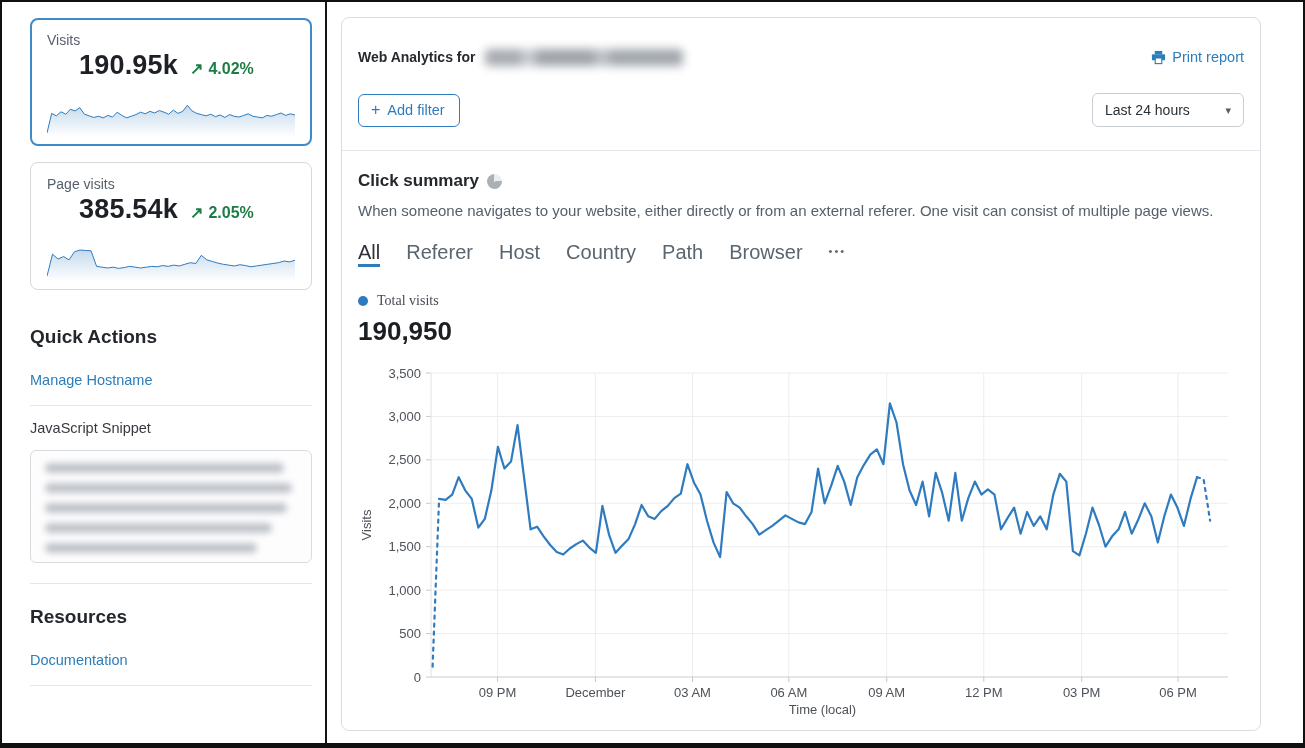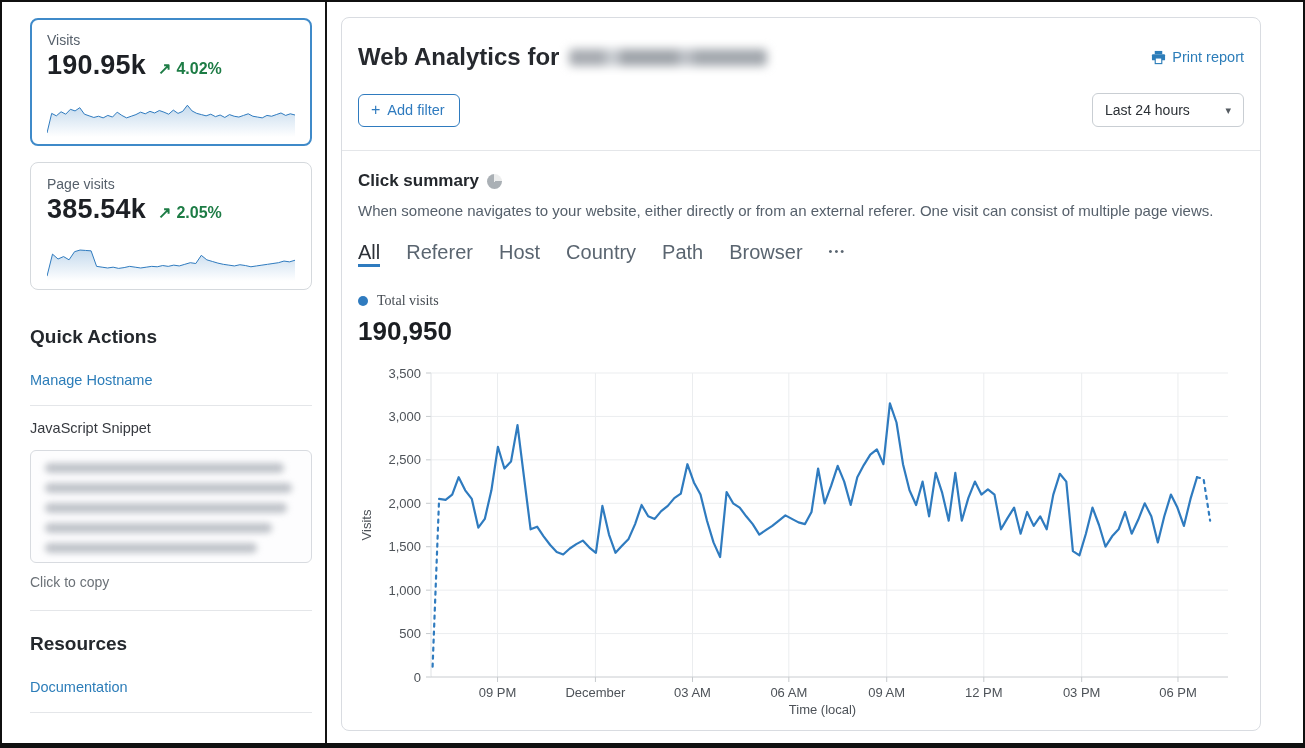--- a/index.html
+++ b/index.html
@@ -6,37 +6,37 @@
   html,body { width:1305px; height:748px; background:#fff; font-family:"Liberation Sans", sans-serif; }
   .frame { width:1305px; height:748px; border:2px solid #101010; border-bottom-width:5px; display:flex; background:#fff; overflow:hidden; }
 
   
   .sidebar { width:325px; min-width:325px; border-right:2px solid #141414; padding:16px 15px 0 28px; background:#fff; }
   .metric-card { width:282px; border:1px solid #d5d9dd; border-radius:8px; padding:13px 16px 8px 16px; background:#fff; cursor:pointer; }
   .metric-card.selected { border:2px solid #3f8ac9; padding:12px 15px 7px 15px; }
   .metric-card + .metric-card { margin-top:16px; }
   .metric-label { font-size:14px; color:#56606b; }
   .metric-row { display:flex; align-items:baseline; gap:12px; margin-top:2px; }
-  .metric-value { font-size:27px; font-weight:700; color:#1d2025; letter-spacing:.2px; }
+  .metric-value { font-size:27px; font-weight:700; color:#1d2025; letter-spacing:.2px;margin-left:32px; }
   .metric-delta { font-size:16px; font-weight:700; color:#1d7c45; display:flex; align-items:baseline; gap:5px; }
   .sparkline { display:block; width:100%; height:48px; margin-top:8px; }
   .side-h2 { font-size:19px; font-weight:700; color:#24282d; margin-top:36px; }
   .side-link { display:inline-block; font-size:14.5px; color:#2c7db9; text-decoration:none; margin-top:24px; cursor:pointer; }
   .rule { width:282px; height:1px; background:#e4e6e9; margin-top:16px; }
   .side-text { font-size:14.5px; color:#36393f; margin-top:14px; }
   .snippet-box { width:282px; height:113px; margin-top:14px; border:1px solid #d8dbe0; border-radius:6px; background:#fdfdfe; padding:12px 14px; overflow:hidden; cursor:pointer; }
   .blur-line { height:10px; border-radius:5px; background:#bfc3c9; filter:blur(3px); margin-bottom:10px; }
   .muted { font-size:14px; color:#6b7177; margin-top:11px; }
 
   
   .main { flex:1; display:flex; flex-direction:column; padding:15px 42px 12px 14px; background:#fff; }
   .main-card { flex:1; border:1px solid #d9dce1; border-radius:8px; background:#fff; display:flex; flex-direction:column; }
   .main-header { padding:24px 16px 22px 16px; border-bottom:1px solid #e4e6e9; }
   .title-row { display:flex; align-items:center; justify-content:space-between; height:30px; }
-  .page-title { font-size:24px; font-weight:700; color:#26292e; display:flex; align-items:center; gap:10px; }
+  .page-title { font-size:14px; font-weight:700; color:#26292e; display:flex; align-items:center; gap:10px; }
   .blurred-domain { display:inline-block; width:198px; height:17px; border-radius:4px;
      background:linear-gradient(90deg,#a7abb1 0 18%,#c6cacf 18% 26%,#9ea3a9 26% 55%,#babec4 55% 63%,#a2a7ad 63% 100%);
      filter:blur(5px); }
   .print-link { display:flex; align-items:center; gap:6px; font-size:14.5px; color:#2c7db9; text-decoration:none; cursor:pointer; }
   .controls-row { display:flex; align-items:center; justify-content:space-between; margin-top:20px; height:36px; }
   .btn-add-filter { display:flex; align-items:center; gap:7px; border:1px solid #2f7bbf; color:#2f7bbf; background:#fff; border-radius:6px; padding:7px 14px 8px 12px; font-size:14.5px; font-family:inherit; cursor:pointer; }
   .btn-add-filter .plus { font-size:16px; line-height:1; }
   .select { display:flex; align-items:center; justify-content:space-between; width:152px; border:1px solid #c9ced3; border-radius:6px; padding:8px 12px; font-size:14px; color:#2b3035; cursor:pointer; }
   .caret { font-size:11px; color:#555b61; }
 
@@ -108,21 +108,20 @@
     <a class="side-link">Manage Hostname</a>
     <div class="rule"></div>
     <div class="side-text">JavaScript Snippet</div>
     <div class="snippet-box">
       <div class="blur-line" style="width:95%"></div>
       <div class="blur-line" style="width:98%"></div>
       <div class="blur-line" style="width:96%"></div>
       <div class="blur-line" style="width:90%"></div>
       <div class="blur-line" style="width:84%"></div>
     </div>
-    <div class="muted">Click to copy</div>
     <div class="rule" style="margin-top:20px"></div>
     <h2 class="side-h2" style="margin-top:22px">Resources</h2>
     <a class="side-link">Documentation</a>
     <div class="rule"></div>
   </aside>
 
   <main class="main">
     <div class="main-card">
 
       <div class="main-header">

